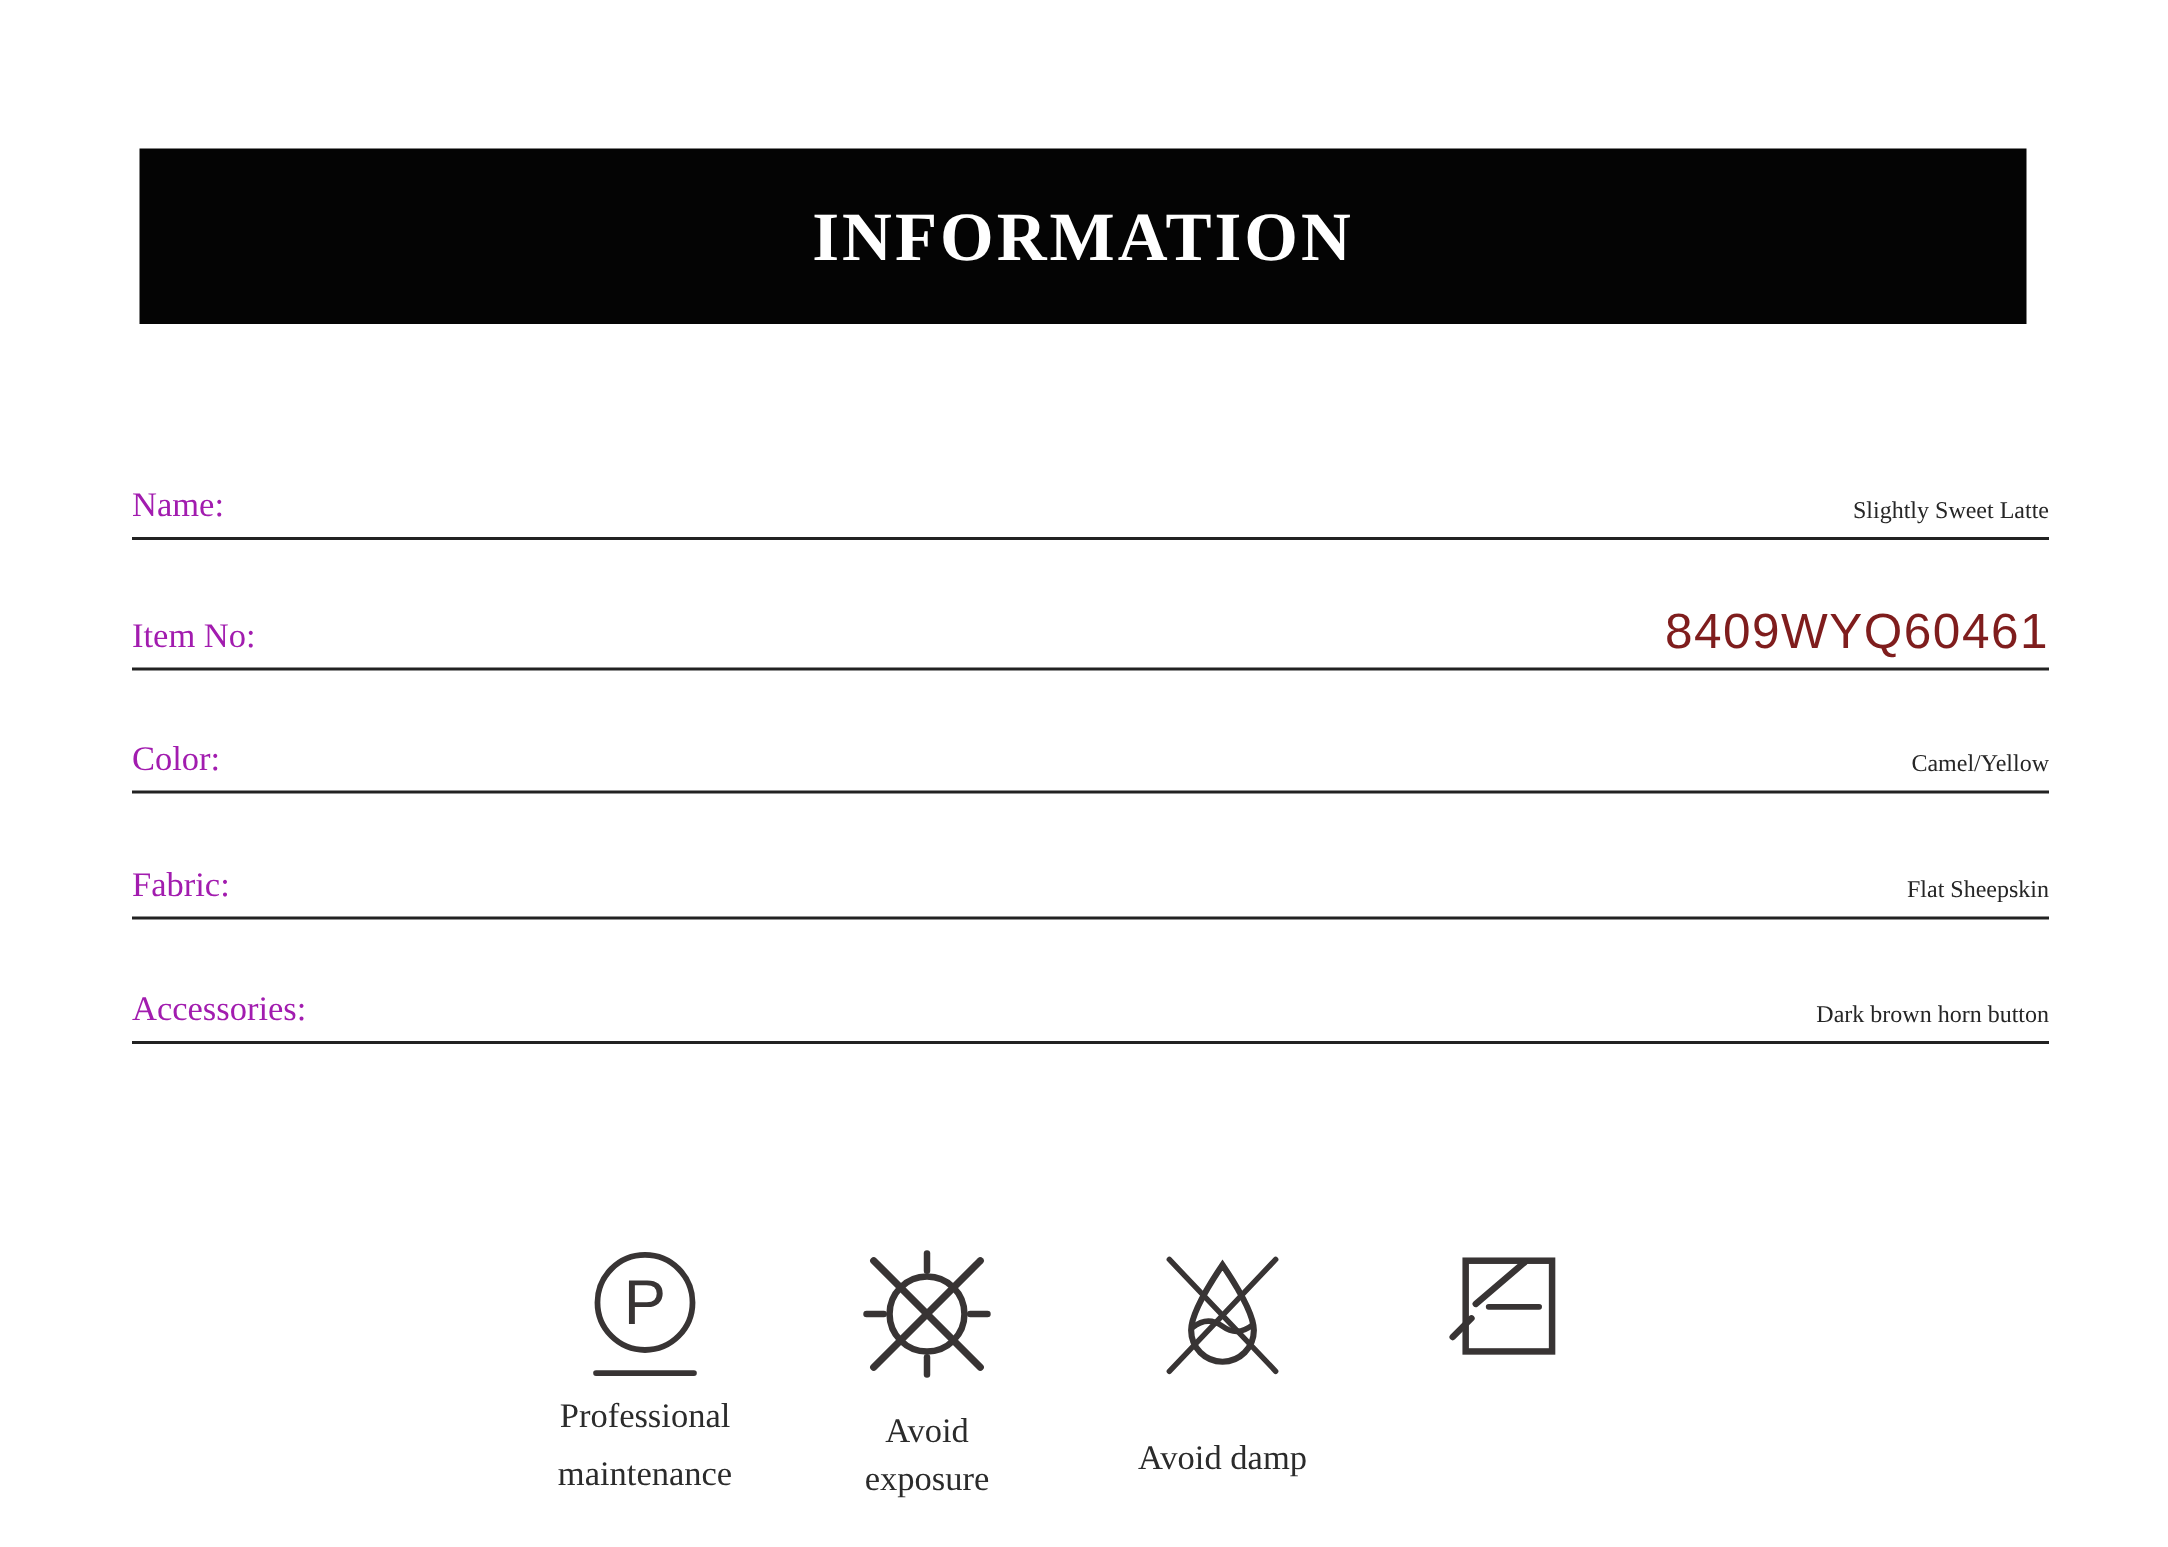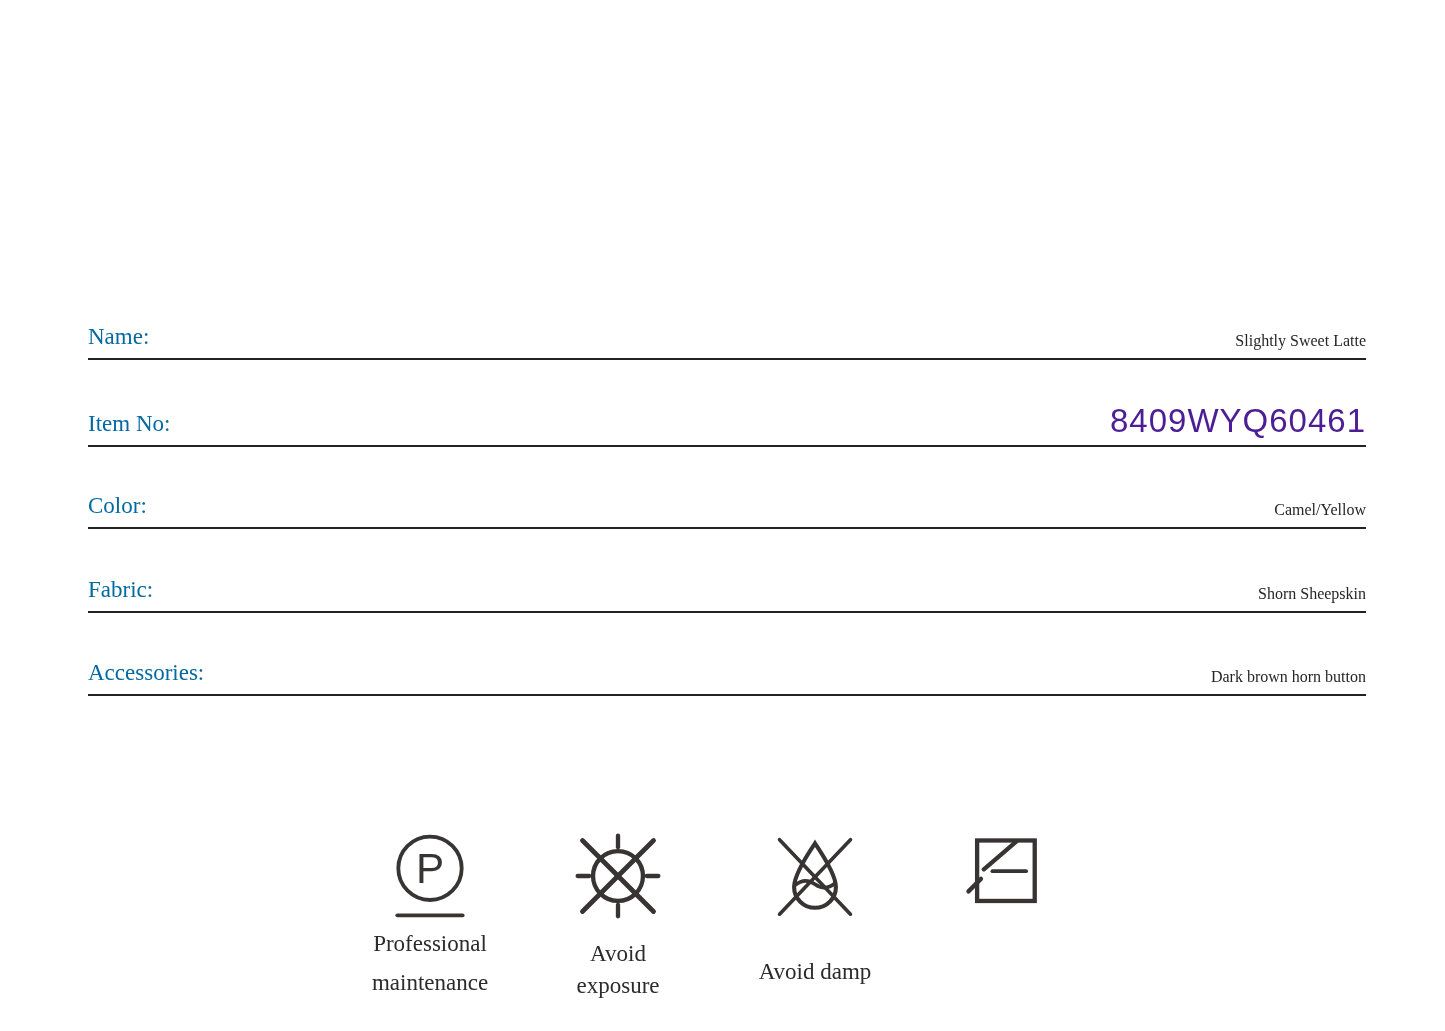--- a/index.html
+++ b/index.html
@@ -44,34 +44,34 @@
   }
   .field-row.r1 { top: 324px; }
   .field-row.r2 { top: 404px; }
   .field-row.r3 { top: 493px; }
   .field-row.r4 { top: 577px; }
   .field-row.r5 { top: 660px; }
   .field-row.r6 { top: 744px; }
 
   .field-label {
     font-size: 23px;
-    color: #0369a1;
+    color: #a21caf;
     white-space: nowrap;
   }
   .field-value {
     font-size: 16px;
     color: #262626;
     white-space: nowrap;
     text-align: right;
   }
   .field-value.itemno {
     font-family: "Liberation Sans", sans-serif;
     font-size: 33px;
     font-weight: 400;
-    color: #4c1d95;
+    color: #7f1d1d;
     letter-spacing: 1px;
     line-height: 1;
   }
 
   
   .care-item {
     position: absolute;
     top: 828px;
     width: 210px;
     display: flex;
@@ -100,39 +100,42 @@
     fill: none;
     stroke: #383434;
     stroke-linecap: round;
   }
 </style>
 </head>
 <body>
 
 <div class="page">
 
+  <div class="banner">
+    <span class="banner-title">INFORMATION</span>
+  </div>
 
   <div class="field-row r1">
     <span class="field-label">Name:</span>
     <span class="field-value">Slightly Sweet Latte</span>
   </div>
 
   <div class="field-row r2">
     <span class="field-label">Item No:</span>
     <span class="field-value itemno">8409WYQ60461</span>
   </div>
 
   <div class="field-row r3">
     <span class="field-label">Color:</span>
     <span class="field-value">Camel/Yellow</span>
   </div>
 
   <div class="field-row r4">
     <span class="field-label">Fabric:</span>
-    <span class="field-value">Shorn Sheepskin</span>
+    <span class="field-value">Flat Sheepskin</span>
   </div>
 
   <div class="field-row r5">
     <span class="field-label">Accessories:</span>
     <span class="field-value">Dark brown horn button</span>
   </div>
 
 
   <div class="care-item c1">
     <div class="care-icon">

